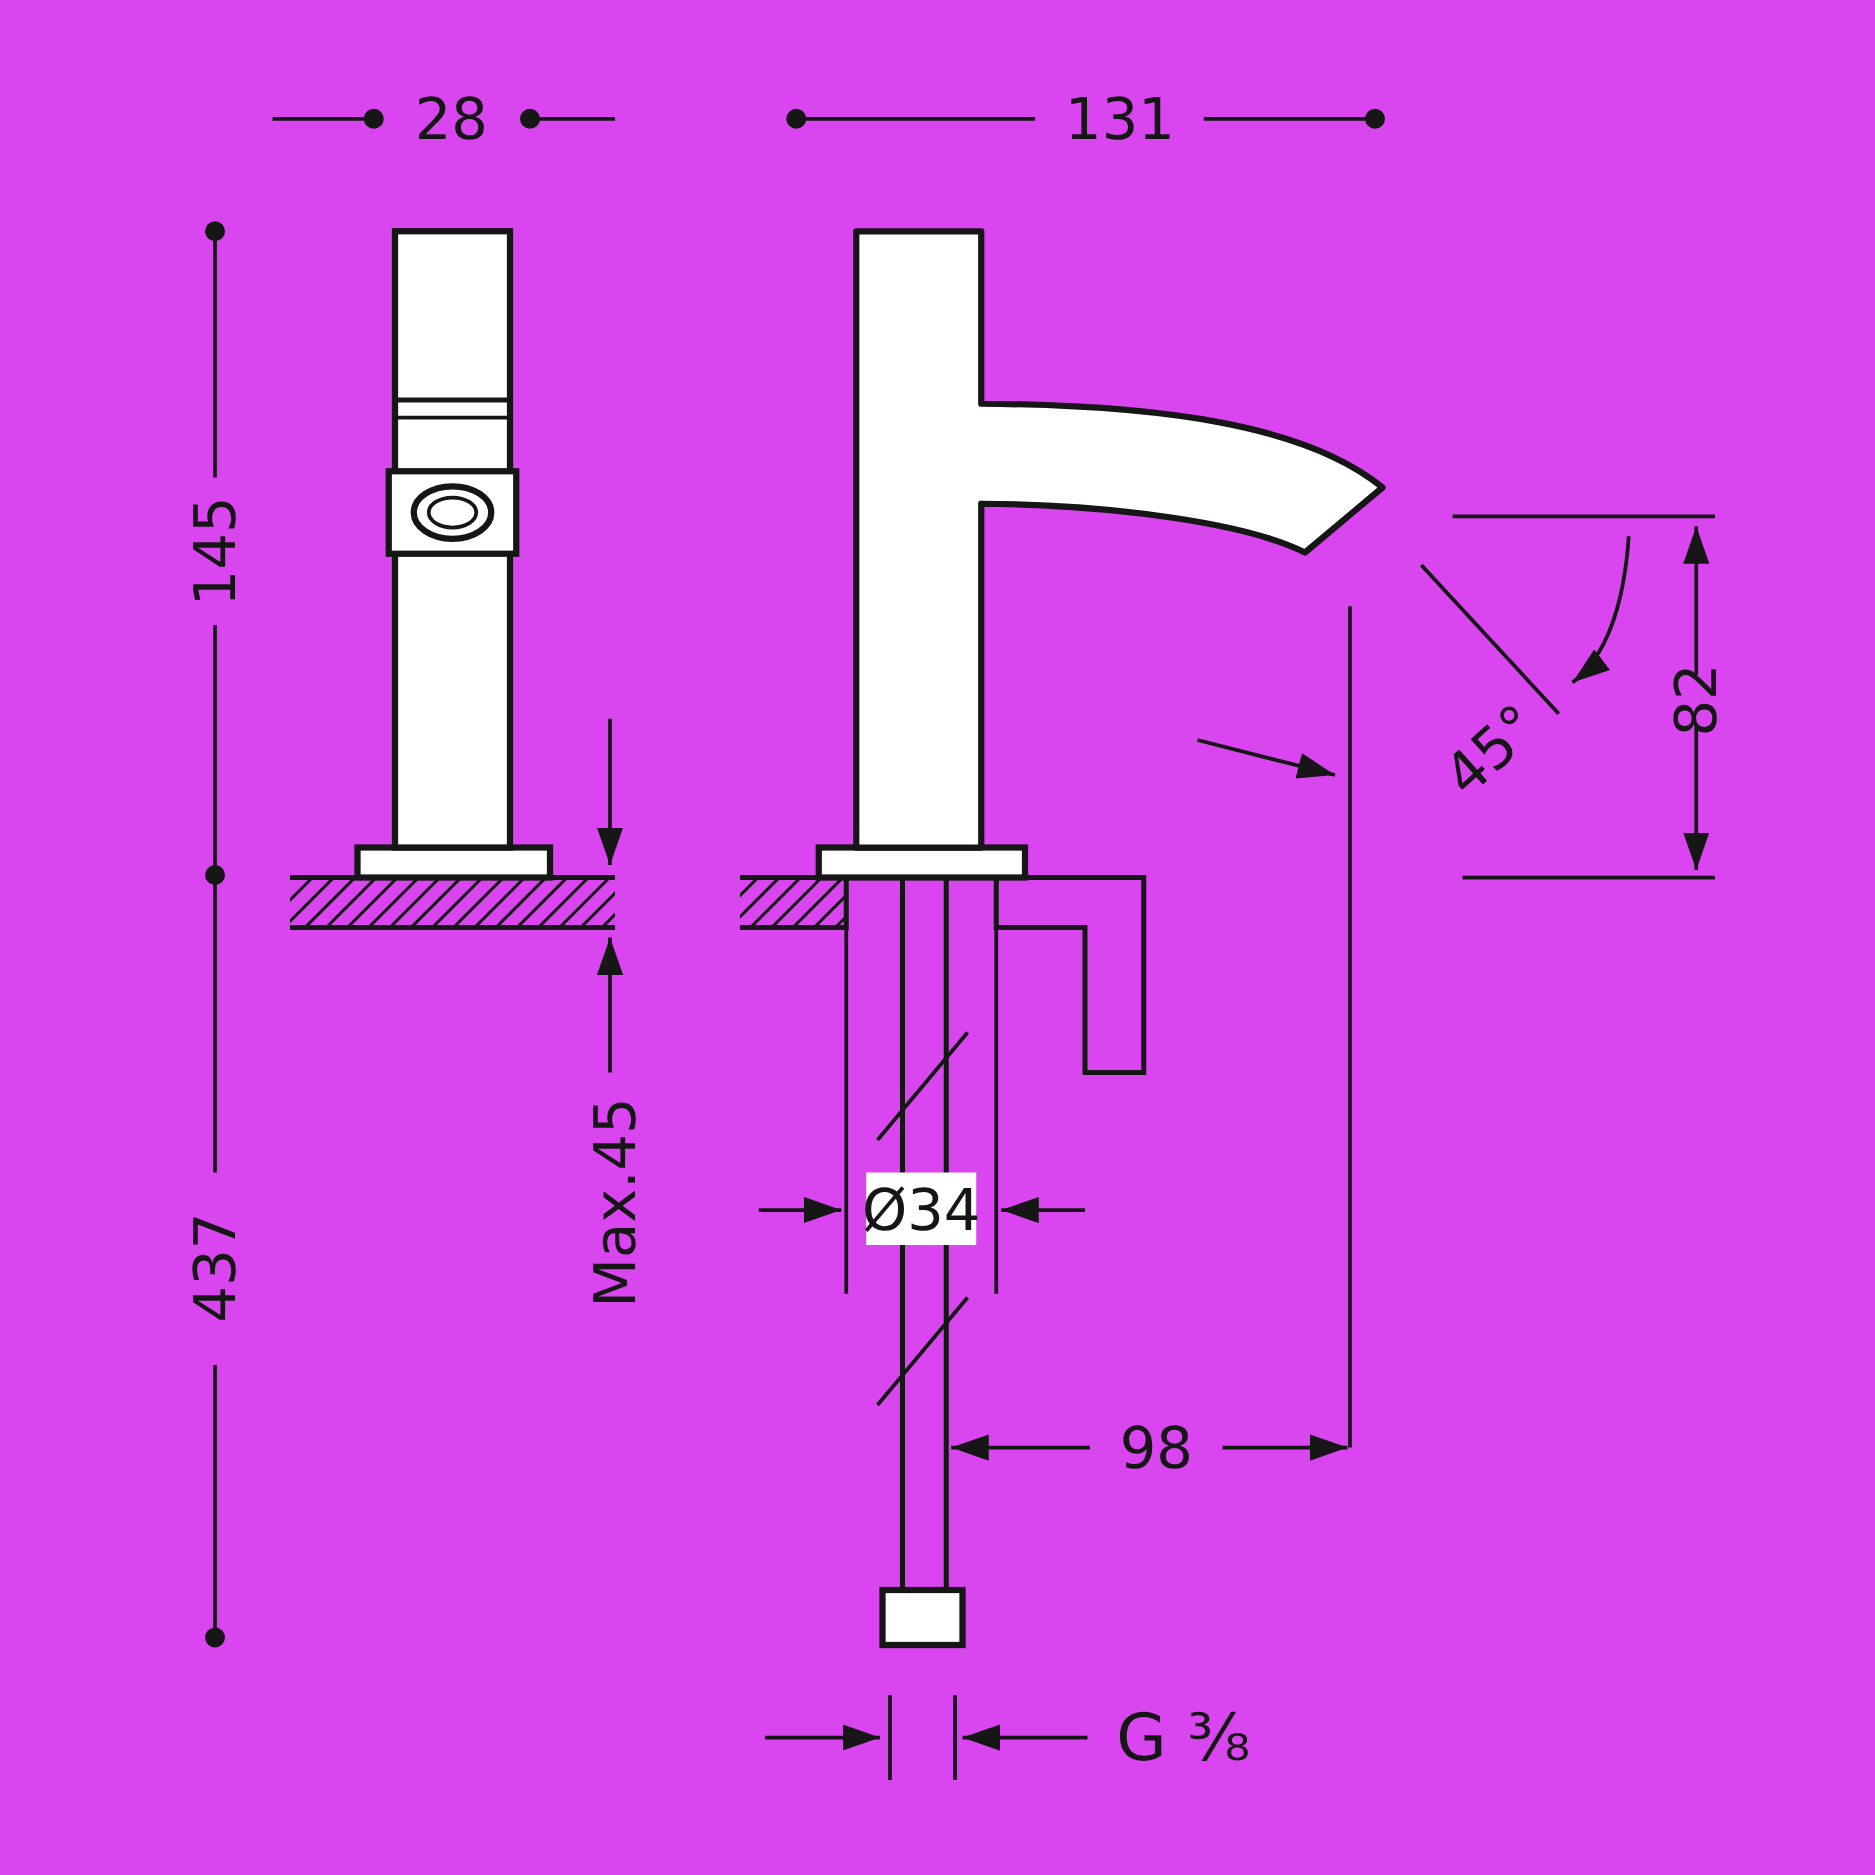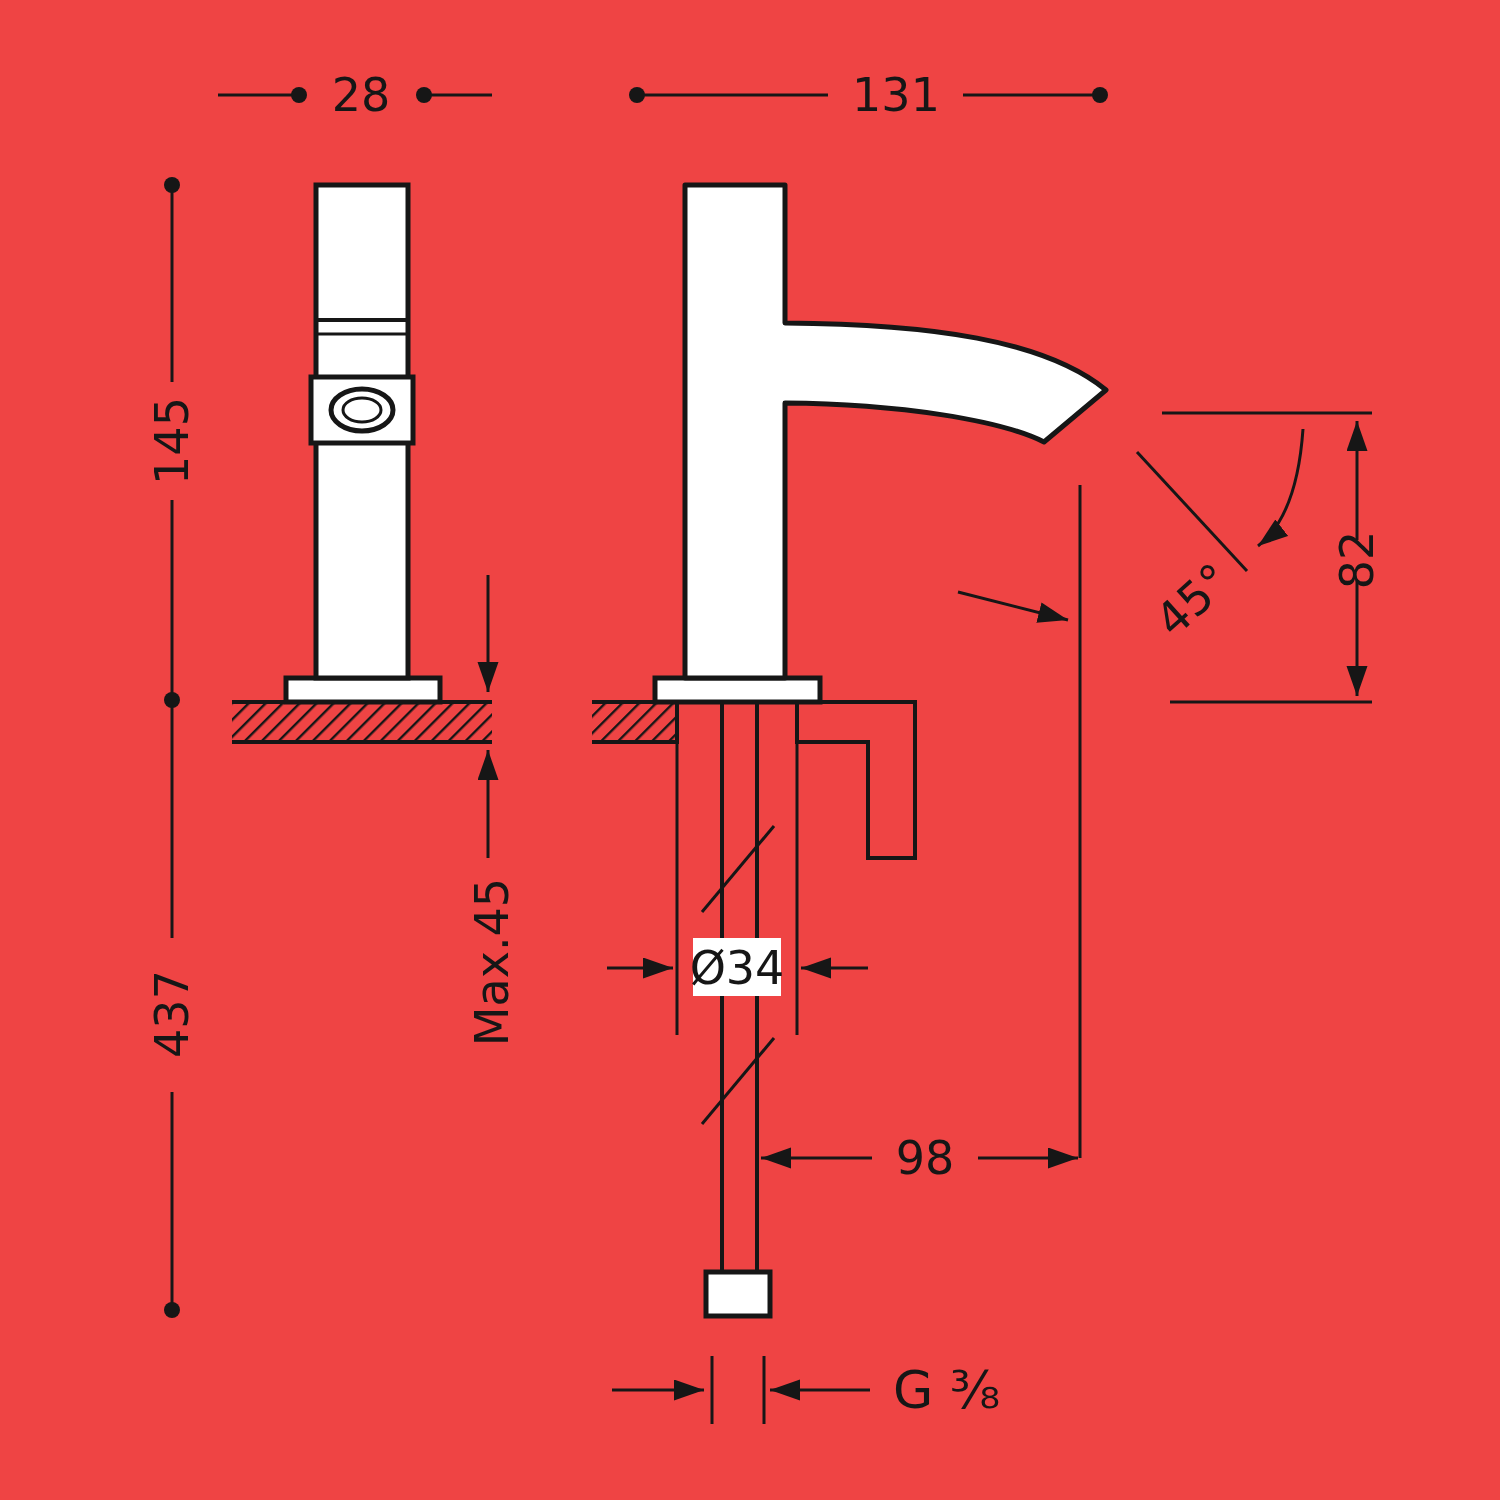--- a/index.html
+++ b/index.html
@@ -1,16 +1,16 @@
 <!DOCTYPE html>
 <html><head>
 <meta charset="utf-8">
 <style>
   html,body{margin:0;padding:0;background:#ffffff;}
-  .canvas{position:relative;width:1500px;height:1500px;background:#ef4444;overflow:hidden;}
+  .canvas{position:relative;width:1500px;height:1500px;background:#d946ef;overflow:hidden;}
   svg{display:block;}
   text{font-family:"DejaVu Sans","Liberation Sans",sans-serif;fill:#161616;}
   .num{font-size:46px;}
   .big{font-size:52px;}
   .obj{stroke:#161616;stroke-width:5;fill:#ffffff;}
   .objline{stroke:#161616;stroke-width:4;fill:none;}
   .thin{stroke:#161616;stroke-width:3;fill:none;}
   .dot{fill:#161616;}
 </style>
 </head>

